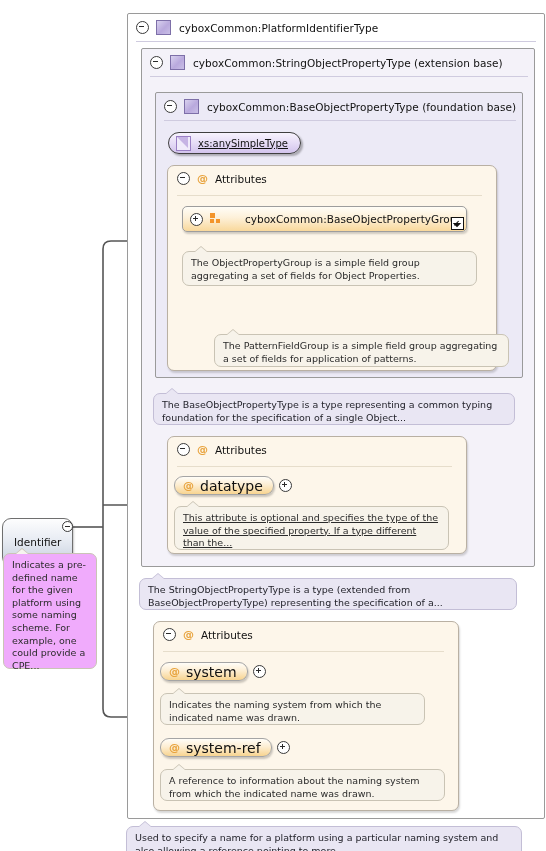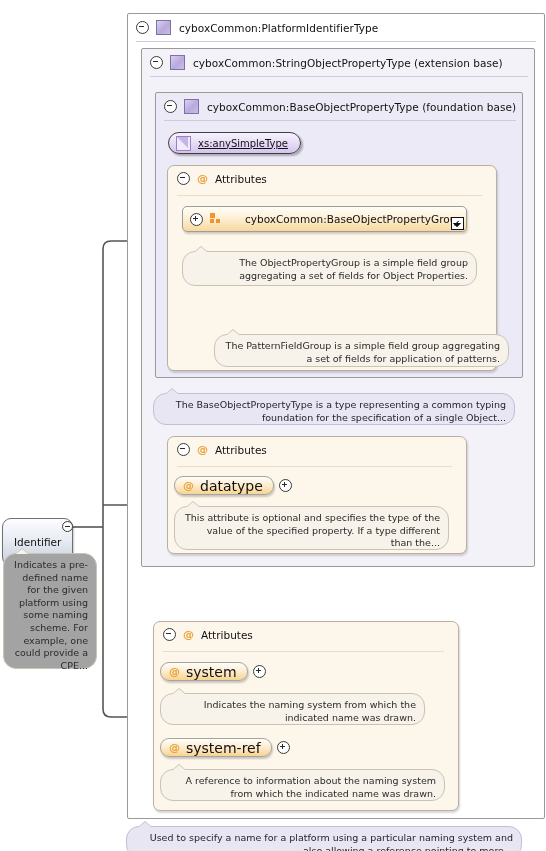--- a/index.html
+++ b/index.html
@@ -251,36 +251,35 @@
     align-items: center;
     padding: 14px 11px;
     white-space: nowrap;
   }
   .elempill .label { font-size: 10.5px; color: #111; }
 
   
   .anno {
     position: absolute;
     border: 1px solid #c9c3b4;
-    border-radius: 13px;
+    border-radius: 7px;
     background: #f7f3ea;
     padding: 5px 8px 16px 8px;
     font-size: 9.5px;
     line-height: 12.6px;
     color: #2b2b2b;
     box-sizing: border-box;
-    text-align: right;
   }
   .anno.purple {
     background: #e9e6f3;
     border-color: #c3bed6;
     color: #24242c;
   }
   .anno.plain {
-    background: #a3a3a3;
+    background: #f0abfc;
     border-color: #cac4b6;
   }
   
   .anno::before {
     content: "";
     position: absolute;
     left: 11px; top: -6px;
     width: 0; height: 0;
     border-left: 7px solid transparent;
     border-right: 7px solid transparent;
@@ -417,25 +416,28 @@
   
   <div class="attrpill-wrap" style="left:174px; top:464px;">
     <span class="attrpill">
       <span class="at">@</span>
       <span class="label">datatype</span>
     </span>
     <span class="ctrl plus"></span>
   </div>
 
   
-  <div class="anno" style="left:174px; top:494px; width:275px; height:44px;">
+  <div class="anno" style="left:174px; top:494px; width:275px; height:44px;text-decoration:underline;">
     <span>This attribute is optional and specifies the type of the value of the specified property. If a type different than the...</span>
   </div>
 
   
+  <div class="anno purple" style="left:139px; top:566px; width:378px; height:32px;">
+    <span>The StringObjectPropertyType is a type (extended from BaseObjectPropertyType) representing the specification of a...</span>
+  </div>
 
   
   <div class="abs attrpanel" style="left:153px; top:609px; width:306px; height:190px;">
     <div class="attrhead">
       <span class="ctrl"></span>
       <span class="at">@</span>
       <span class="label">Attributes</span>
     </div>
     <div class="attr-hr" style="left:9px; top:29px; width:281px;"></div>
   </div>

